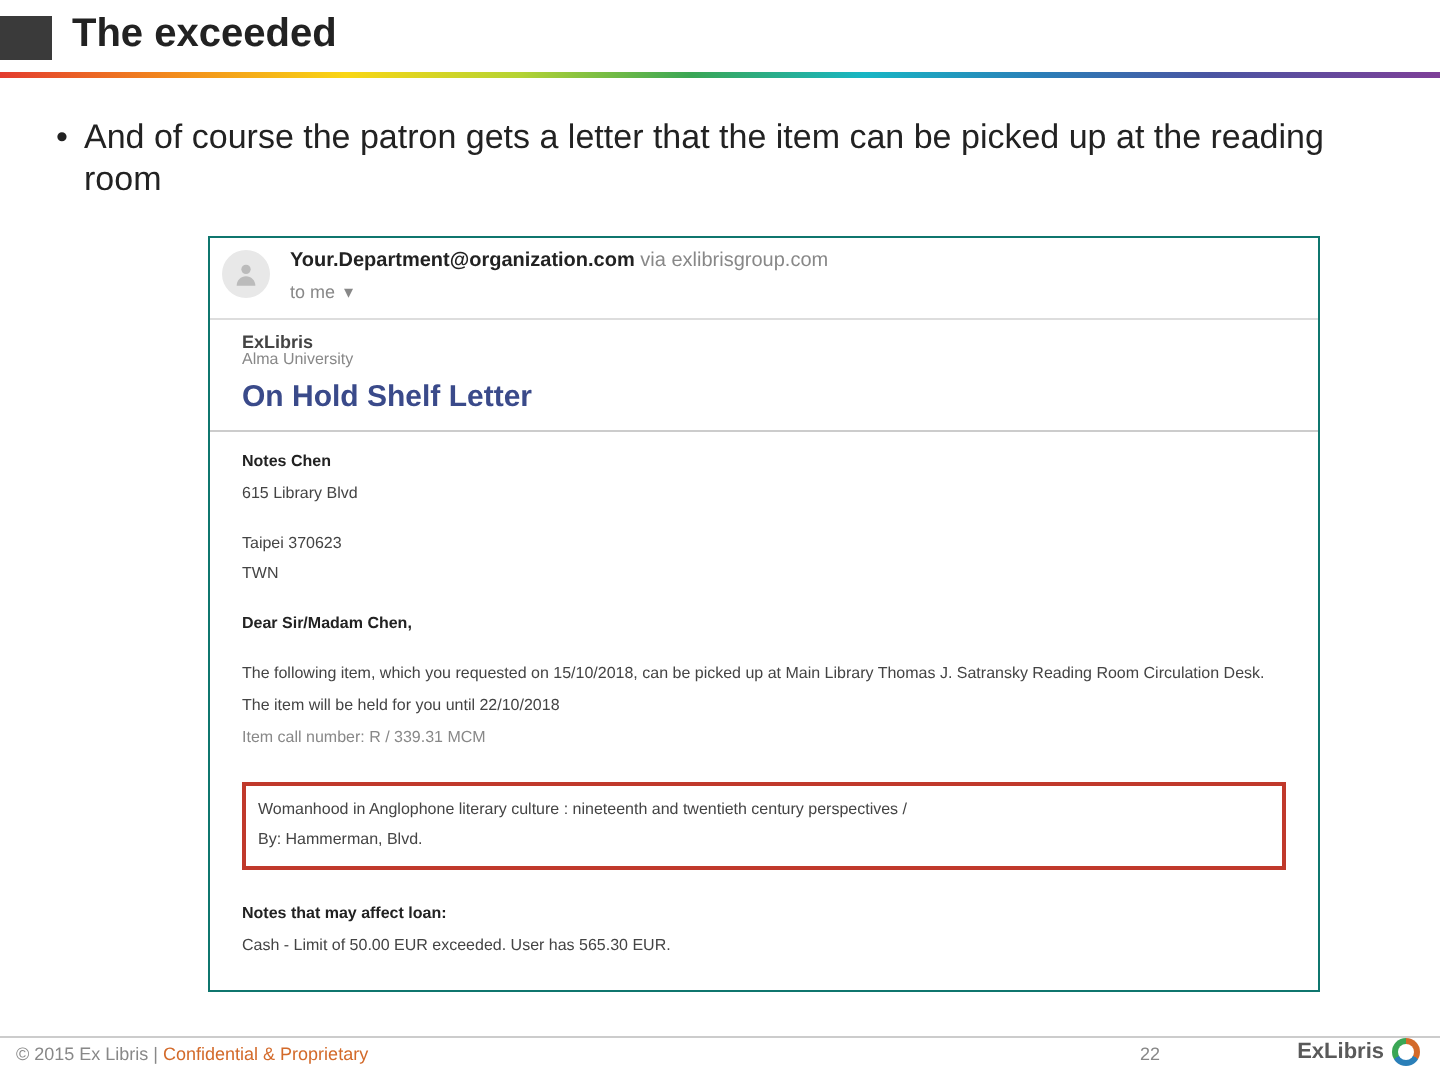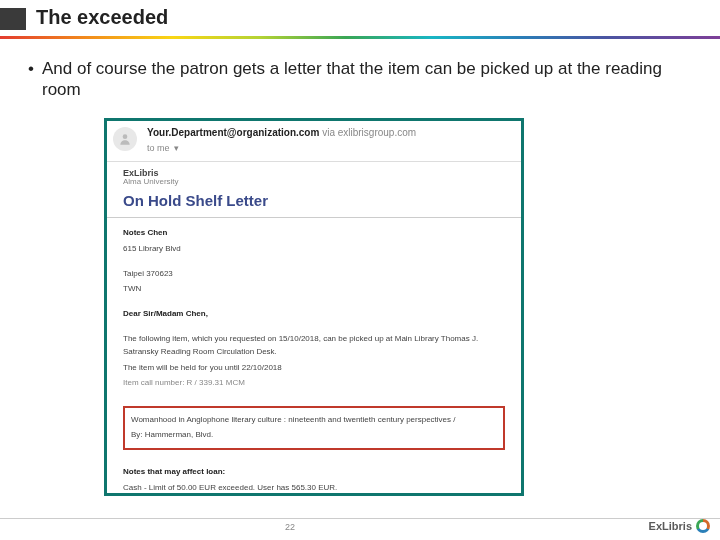--- a/index.html
+++ b/index.html
@@ -9,21 +9,21 @@
   .title-block{position:absolute;left:0;top:2px;width:26px;height:22px;background:#3a3a3a}
   .title-text{position:absolute;left:36px;top:0;font-size:20px;font-weight:700;color:#222}
   .title-rule{position:absolute;left:0;top:30px;width:720px;height:3px;background:linear-gradient(90deg,
     #e33c2f 0%, #f28b1c 12%, #f9d615 24%, #b5d334 36%, #3aa655 48%,
     #18b6c4 60%, #2a7fb8 72%, #4a55a2 84%, #7e3f98 100%)}
   
   .body{position:absolute;left:28px;top:58px;width:664px}
   .bullet-row{display:flex;font-size:17px;line-height:1.25;color:#222}
   .bullet-dot{width:14px;flex:0 0 14px}
   
-  .email{position:absolute;left:104px;top:118px;width:420px;height:378px;border:3px solid #0f766e;background:#fff;box-sizing:border-box;font-family:Arial,Helvetica,sans-serif}
+  .email{position:absolute;left:104px;top:118px;width:556px;height:378px;border:1px solid #0f766e;background:#fff;box-sizing:border-box;font-family:Arial,Helvetica,sans-serif}
   .em-head{position:relative;height:40px;border-bottom:1px solid #ddd}
   .avatar{position:absolute;left:6px;top:6px;width:24px;height:24px;border-radius:50%;background:#e8e8e8;display:flex;align-items:center;justify-content:center}
   .from-line{position:absolute;left:40px;top:6px;font-size:10px;font-weight:700;color:#222}
   .from-via{font-weight:400;color:#888}
   .to-line{position:absolute;left:40px;top:22px;font-size:9px;color:#888}
   .to-line .chev{margin-left:2px}
   .em-brand{padding:6px 16px 2px 16px}
   .brand-logo{font-size:9px;font-weight:700;color:#444}
   .brand-sub{font-size:8px;color:#888;margin-top:-1px}
   .em-title{padding:4px 16px 8px 16px;font-size:15px;font-weight:700;color:#3a4a8a;border-bottom:1px solid #ccc}
@@ -32,21 +32,21 @@
   .em-body .bold{font-weight:700;color:#222}
   .em-body .gap{height:6px}
   .em-body .light{color:#888}
   .redbox{margin:16px 0;border:2px solid #c0392b;padding:4px 6px;background:#fff}
   .redbox .row{margin:2px 0}
   
   .footer{position:absolute;left:0;bottom:0;width:720px;height:22px}
   .footer-line{position:absolute;left:0;top:0;width:720px;height:1px;background:#ccc}
   .copy{position:absolute;left:8px;top:4px;font-size:9px;color:#888}
   .copy .conf{color:#d36a2a}
-  .pagenum{position:absolute;left:0;width:580px;top:4px;text-align:center;font-size:9px;color:#888}
+  .pagenum{position:absolute;left:0;width:580px;top:4px;text-align:right;font-size:9px;color:#888}
   .exl-logo{position:absolute;right:10px;top:1px;font-size:11px;font-weight:700;color:#5a5a5a;display:flex;align-items:center;gap:4px}
   .exl-mark{width:14px;height:14px;border-radius:50%;background:conic-gradient(#d36a2a 0 120deg,#2a7fb8 120deg 240deg,#3aa655 240deg 360deg);position:relative}
   .exl-mark::after{content:"";position:absolute;inset:3px;background:#fff;border-radius:50%}
 </style>
 </head>
 <body>
 
 <div class="slide">
 
   <div class="title-wrap">
@@ -103,20 +103,23 @@
         <div class="row">Womanhood in Anglophone literary culture : nineteenth and twentieth century perspectives /</div>
         <div class="row">By: Hammerman, Blvd.</div>
       </div>
       <div class="row bold">Notes that may affect loan:</div>
       <div class="row">Cash - Limit of 50.00 EUR exceeded. User has 565.30 EUR.</div>
     </div>
   </div>
 
   <div class="footer">
     <div class="footer-line"></div>
+    <div class="copy">
+      <span>© 2015 Ex Libris | </span><span class="conf">Confidential &amp; Proprietary</span>
+    </div>
     <div class="pagenum">22</div>
     <div class="exl-logo">
       <span>ExLibris</span>
       <span class="exl-mark"></span>
     </div>
   </div>
 
 </div>
 
 </body></html>

